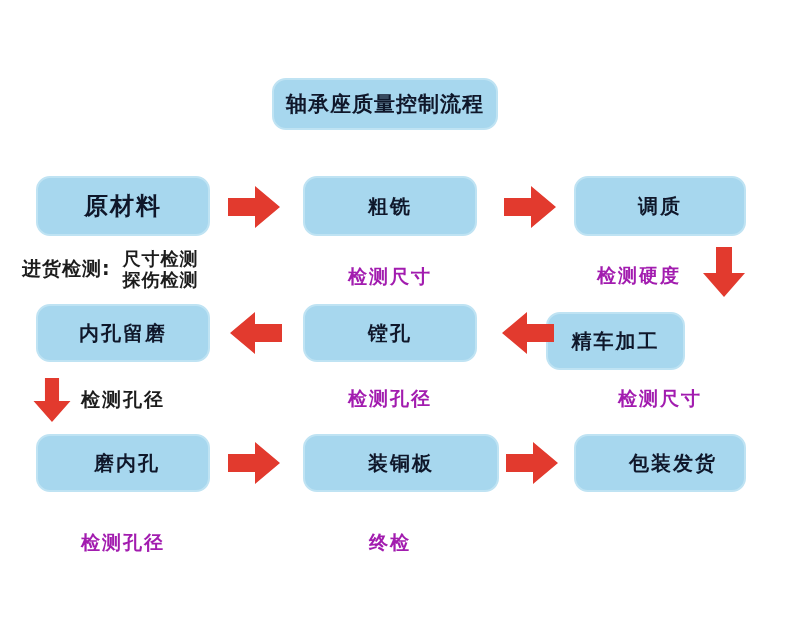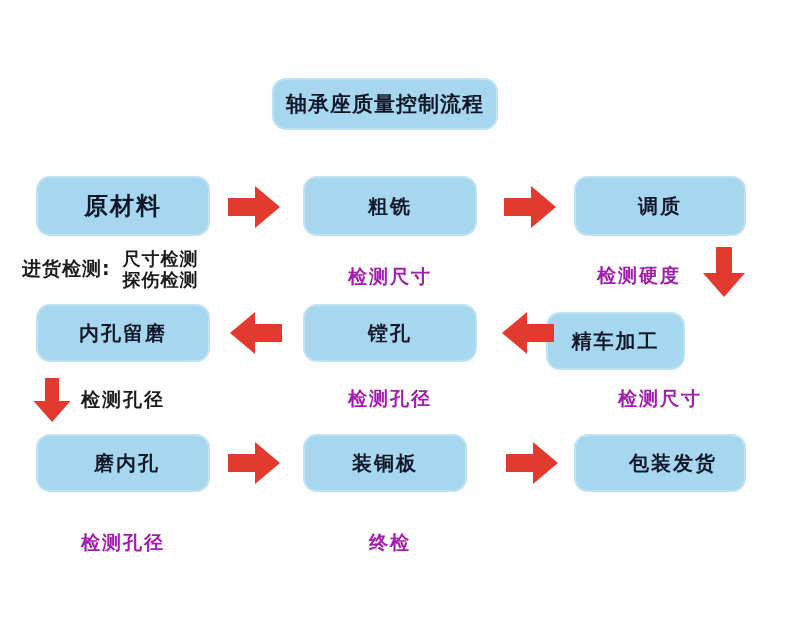--- a/index.html
+++ b/index.html
@@ -157,21 +157,21 @@
         </svg>
     </span>
     <span class="caption-text">检测孔径</span>
   </div>
   <div class="caption" style="left:303px; top:386px; width:174px;">检测孔径</div>
   <div class="caption" style="left:574px; top:386px; width:172px;">检测尺寸</div>
 
   <div class="node" style="left:36px; top:434px; width:174px; height:58px;padding-left:8px;">
     <span>磨内孔</span>
   </div>
-  <div class="node" style="left:303px; top:434px; width:164px; height:58px;">
+  <div class="node" style="left:303px; top:434px; width:196px; height:58px;">
     <span>装铜板</span>
   </div>
   <div class="node" style="left:574px; top:434px; width:172px; height:58px;padding-left:26px;">
     <span>包装发货</span>
   </div>
 
   <div class="arrow" style="left:228px; top:442px;">
     <svg width="52" height="42" viewBox="0 0 52 42">
         <polygon points="0,12 27,12 27,0 52,21 27,42 27,30 0,30" fill="#e23a2e"></polygon>
       </svg>

